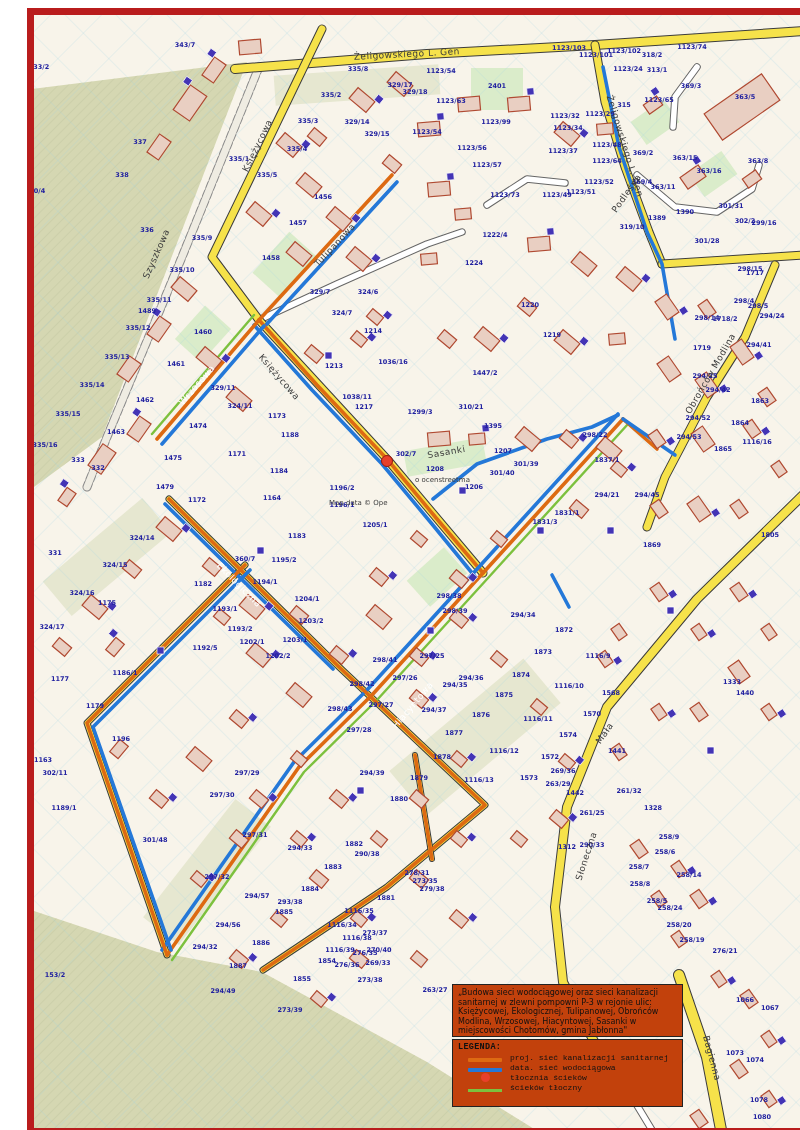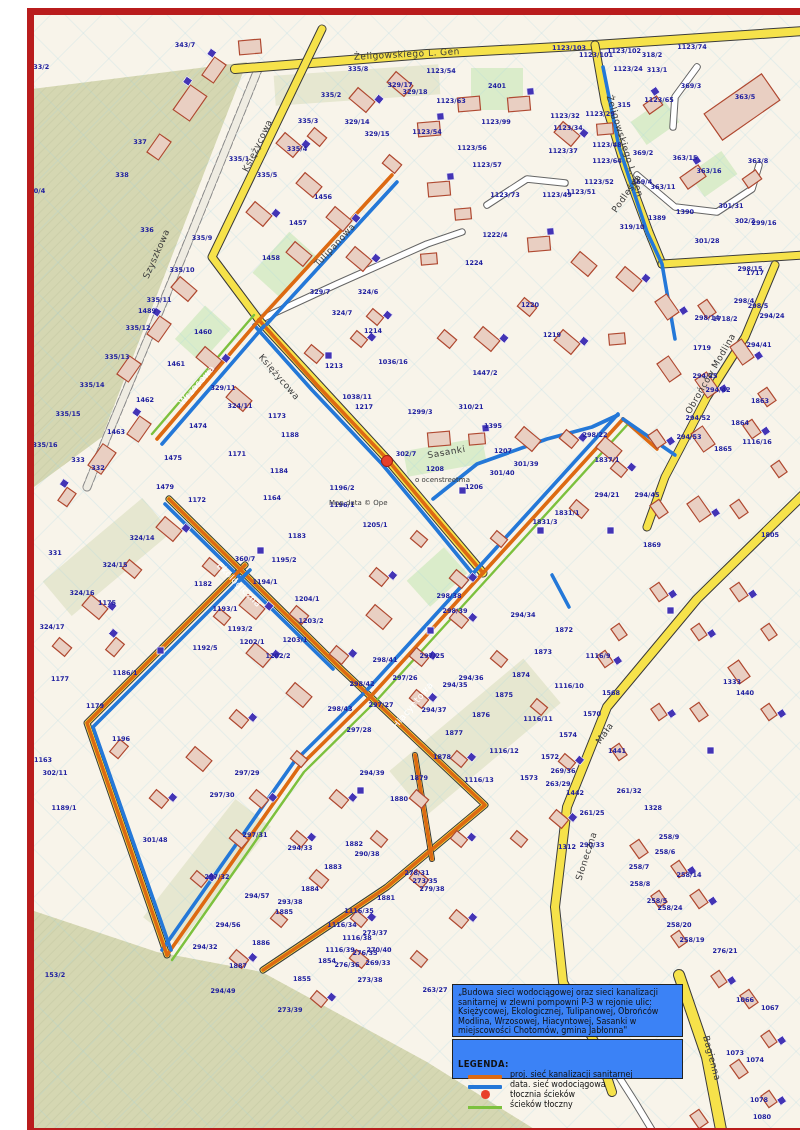--- a/index.html
+++ b/index.html
@@ -1,24 +1,24 @@
 <!DOCTYPE html>
 <html><head>
 <meta charset="utf-8">
 <style>
   html,body{margin:0;padding:0;background:#fff;width:800px;height:1130px;overflow:hidden;
     font-family:"DejaVu Sans",sans-serif;}
   #sheet{position:absolute;left:0;top:0;width:800px;height:1130px;background:#fff;}
   #maparea{position:absolute;left:27px;top:8px;width:766px;height:1113px;border:7px solid #b91c1c;
     background:#f8f4ea;overflow:hidden;}
   #mapsvg{position:absolute;left:0;top:0;}
-  .ovl{position:absolute;background:#3b82f6;border:1.5px solid #222;z-index:5;box-sizing:border-box;}
+  .ovl{position:absolute;background:#c2410c;border:1.5px solid #222;z-index:5;box-sizing:border-box;}
   #titlebox{left:418px;top:969px;width:231px;height:53px;padding:3px 5px;font-size:8px;
     line-height:1.2;color:#111;}
-  #legendbox{left:418px;top:1024px;width:231px;height:40px;padding:19px 5px;font-size:8px;color:#111;}
+  #legendbox{left:418px;top:1024px;width:231px;height:68px;padding:2px 5px;font-size:8px;color:#111;font-family:Liberation Mono, monospace;}
   #legendbox .hd{font-size:8.5px;font-weight:bold;letter-spacing:.3px;}
   .lrow{display:flex;align-items:flex-end;height:10px;}
   .sw{width:34px;margin:0 8px 0 10px;display:flex;justify-content:center;align-items:center;}
   .swline{width:34px;height:4px;border-radius:1px;}
   .swthin{width:34px;height:3px;}
   .swdot{width:9px;height:9px;border-radius:50%;}
   .attr{position:absolute;font-size:7px;color:#3c3c3c;z-index:4;white-space:nowrap;}
 </style>
 </head>
 <body>

